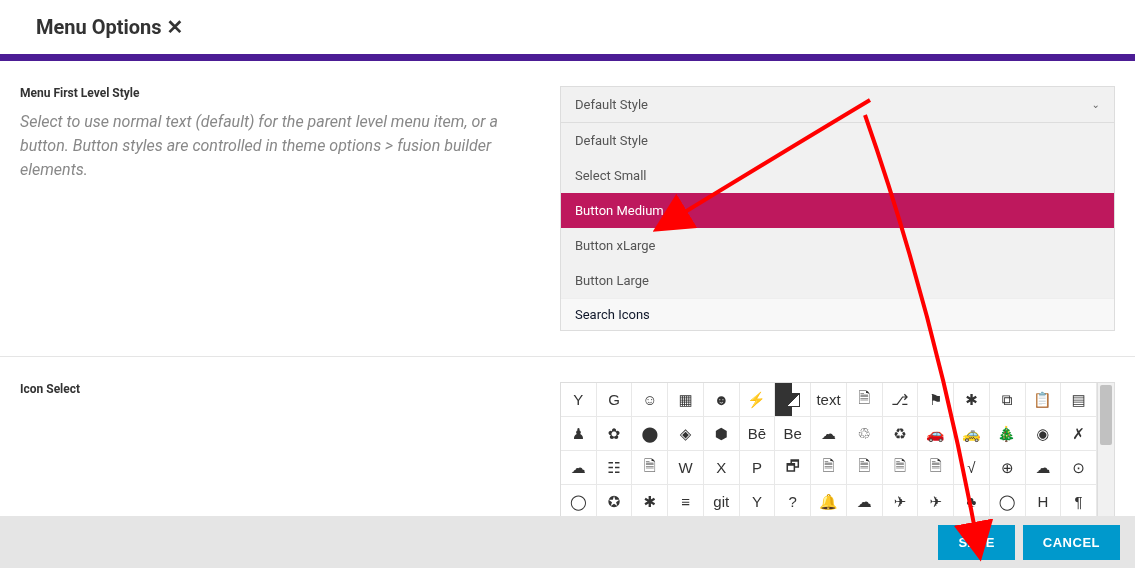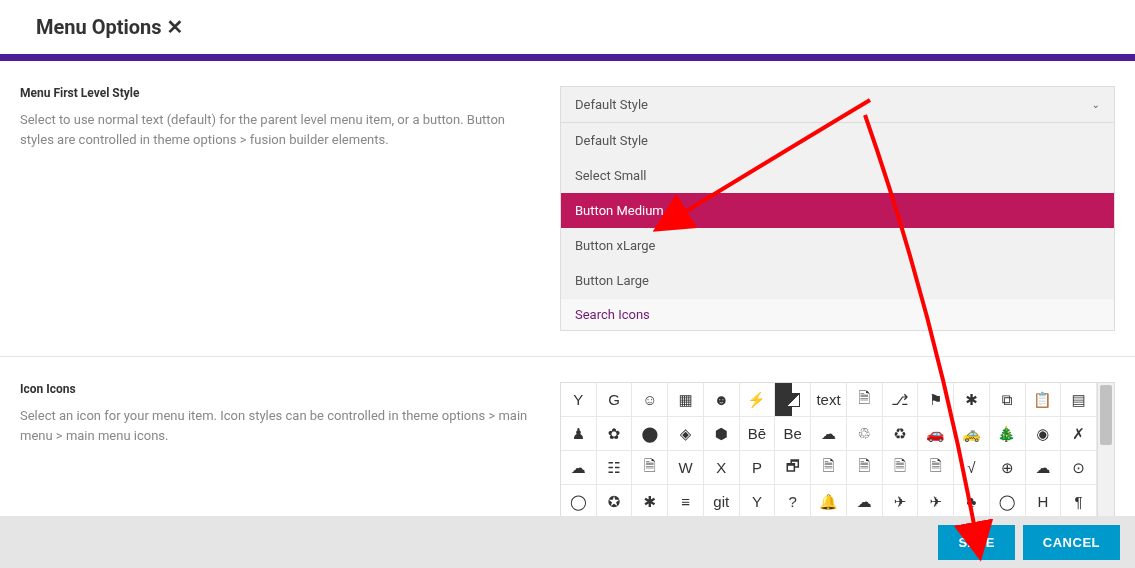--- a/index.html
+++ b/index.html
@@ -4,28 +4,28 @@
 <style>
 *{margin:0;padding:0;box-sizing:border-box}
 body{font-family:-apple-system,BlinkMacSystemFont,"Segoe UI",Roboto,sans-serif;color:#333;background:#fff;width:1135px;height:568px;overflow:hidden;position:relative}
 .header{display:flex;justify-content:flex-start;align-items:center;padding:15px 20px 15px 36px;border-bottom:7px solid #4c1d95}
 .header h1{font-size:20px;font-weight:700;color:#333}
 .close-x{font-size:20px;font-weight:700;cursor:pointer;color:#333;padding:0 5px}
 .section{display:flex;padding:25px 20px;border-bottom:1px solid #e5e5e5}
 .section.icon-sel{border-bottom:none;padding-bottom:10px}
 .left-col{width:540px;padding-right:30px}
 .left-col h2{font-size:12px;font-weight:700;color:#333;margin-bottom:10px}
-.left-col p{font-size:13px;color:#888;line-height:1.5}
+.left-col p{font-size:16px;color:#888;font-style:italic;line-height:1.5}
 .right-col{flex:1;position:relative}
 .select-box{background:#f1f1f1;border:1px solid #ddd;padding:10px 14px;font-size:13px;color:#555;display:flex;justify-content:space-between;align-items:center;cursor:pointer}
 .select-box .chev{font-size:10px;color:#666}
 .dropdown{background:#f1f1f1;border:1px solid #ddd;border-top:none;position:relative}
 .dropdown-item{padding:10px 14px;font-size:13px;color:#555;cursor:pointer}
 .dropdown-item.active{background:#be185d;color:#fff}
-.search-hint{padding:8px 14px;font-size:13px;color:#701a75;background:#f8f8f8;border-top:1px solid #eee}
+.search-hint{padding:8px 14px;font-size:13px;color:#0f172a;background:#f8f8f8;border-top:1px solid #eee}
 .icon-wrapper{display:flex}
 .icon-grid{flex:1;display:grid;grid-template-columns:repeat(15,1fr);border:1px solid #ddd;border-right:none}
 .icon-cell{height:34px;display:flex;align-items:center;justify-content:center;border-right:1px solid #e8e8e8;border-bottom:1px solid #e8e8e8;font-size:15px;color:#333;cursor:pointer;font-family:Arial,sans-serif}
 .scrollbar{width:18px;background:#f1f1f1;border:1px solid #ddd;position:relative}
 .scrollbar-thumb{position:absolute;top:2px;left:2px;right:2px;height:60px;background:#c1c1c1;border-radius:2px}
 .footer{position:absolute;bottom:0;left:0;right:0;display:flex;justify-content:flex-end;padding:8px 15px;gap:8px;border-top:1px solid #e5e5e5;background:#e5e5e5}
 .btn{padding:10px 20px;font-size:13px;font-weight:700;color:#fff;background:#0099cc;border:none;cursor:pointer;letter-spacing:0.5px}
 .arrow{position:absolute;z-index:10}
 .arrow svg{overflow:visible}
 </style>
@@ -53,22 +53,21 @@
         <div class="dropdown-item active">Button Medium</div>
         <div class="dropdown-item">Button xLarge</div>
         <div class="dropdown-item">Button Large</div>
         <div class="search-hint">Search Icons</div>
       </div>
   </div>
 </div>
 
 <div class="section icon-sel">
   <div class="left-col">
-    <h2>Icon Icons</h2>
-    <p>Select an icon for your menu item. Icon styles can be controlled in theme options &gt; main menu &gt; main menu icons.</p>
+    <h2>Icon Select</h2>
   </div>
   <div class="right-col">
     <div class="icon-wrapper">
       <div class="icon-grid" id="icon-grid">
           <div class="icon-cell">Y</div>
           <div class="icon-cell">G</div>
           <div class="icon-cell">☺</div>
           <div class="icon-cell">▦</div>
           <div class="icon-cell">☻</div>
           <div class="icon-cell">⚡</div>

